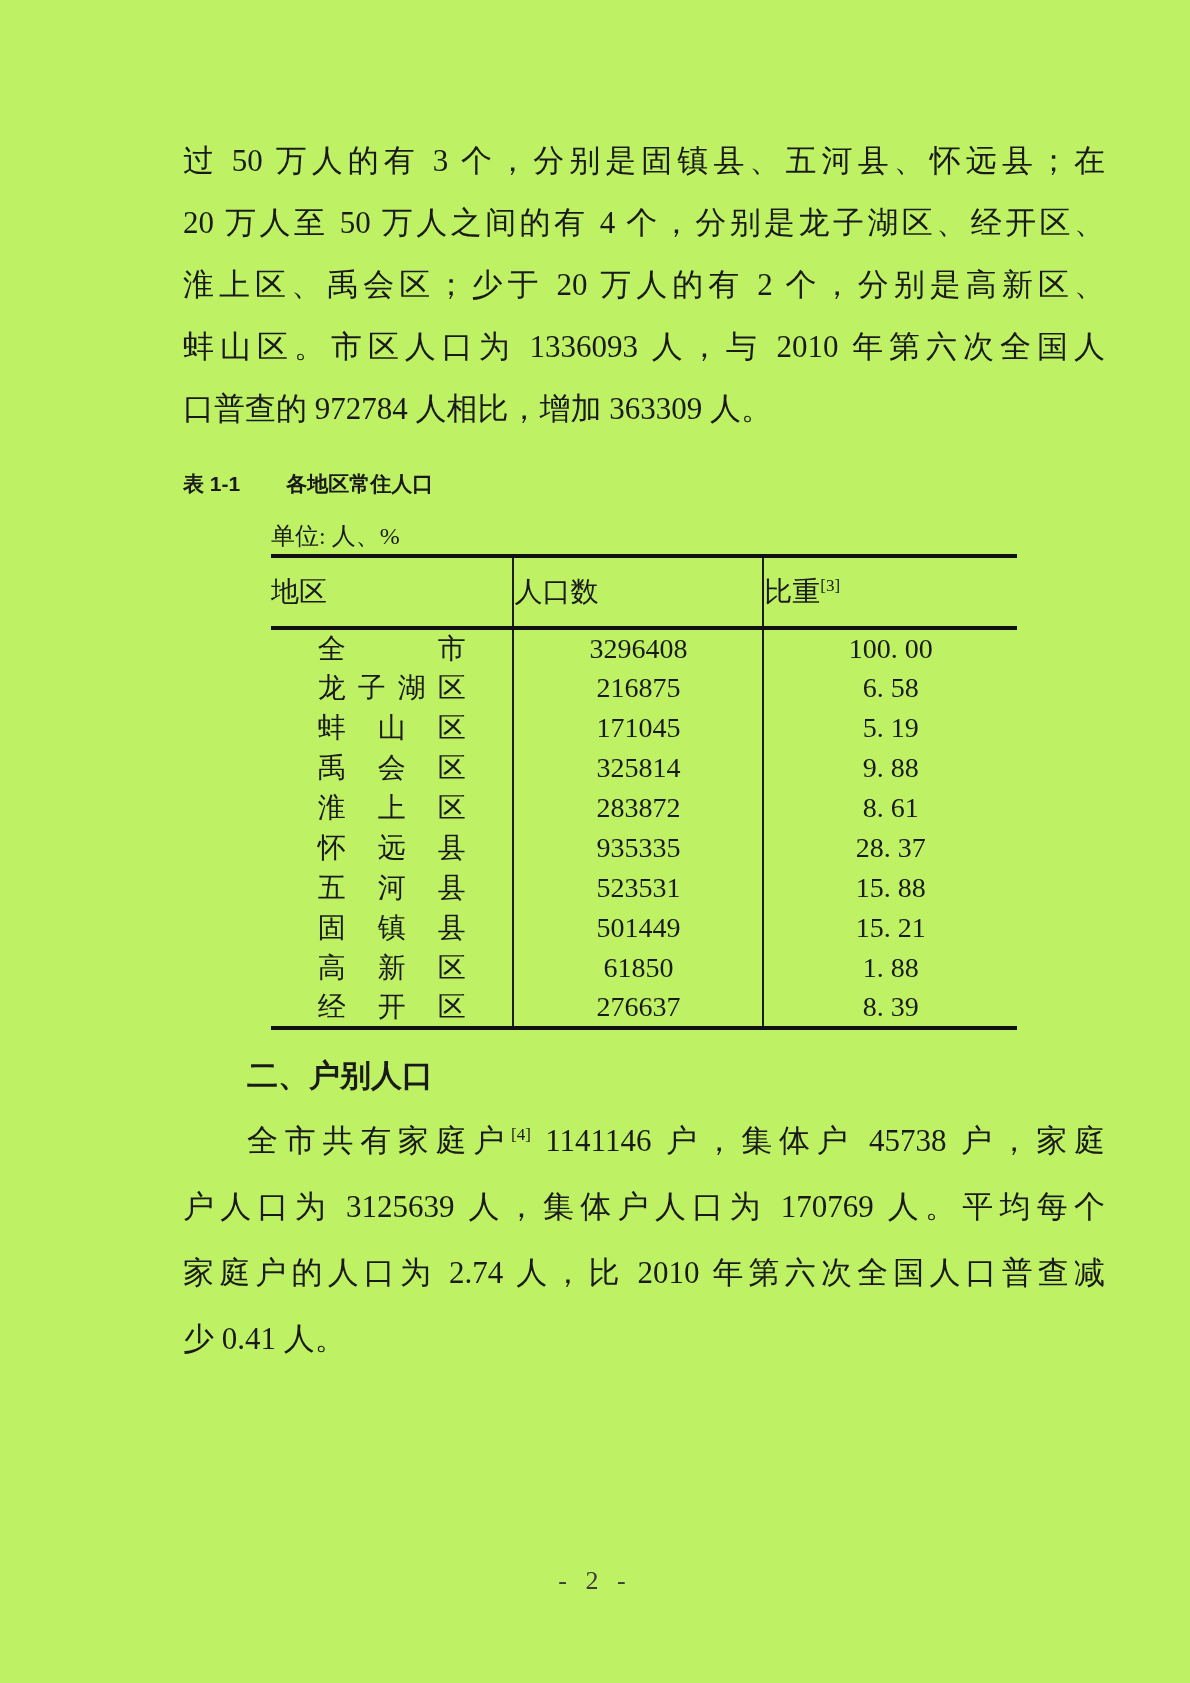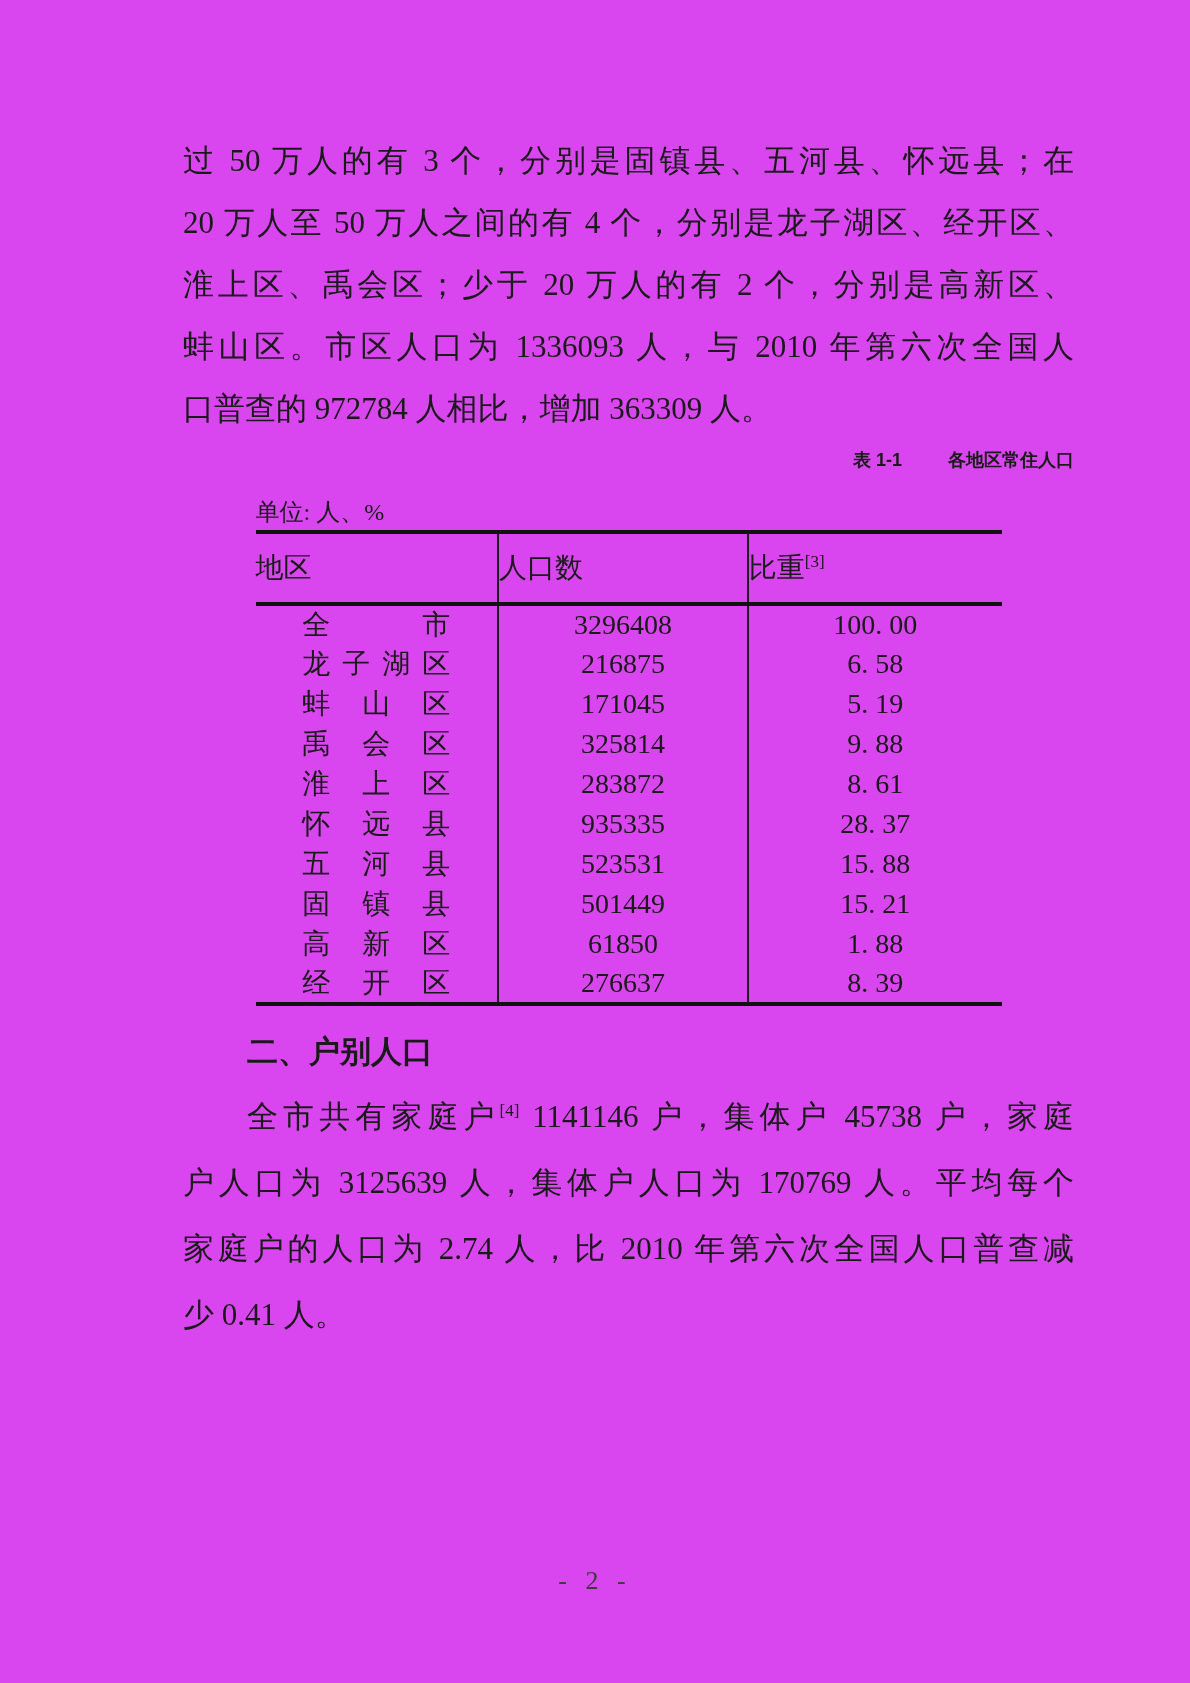--- a/index.html
+++ b/index.html
@@ -2,46 +2,47 @@
 <html><head>
 <meta charset="utf-8">
 <style>
   * { margin: 0; padding: 0; box-sizing: border-box; }
   html, body { background: #e8e8e8; }
   .page {
     position: relative;
     width: 1190px;
     height: 1683px;
     margin: 0 auto;
-    background: #d946ef;
+    background: #bef264;
     color: #1a1a1a;
     font-family: "Liberation Serif", "DejaVu Serif", serif;
-    padding: 130px 116px 0 183px;
+    padding: 130px 85px 0 183px;
     overflow: hidden;
   }
   .body-text { font-size: 31px; }
   .jline {
     line-height: 62px;
     text-align: justify;
     text-align-last: justify;
     white-space: nowrap;
   }
   .jline.last { text-align-last: left; white-space: normal; }
   .indent { text-indent: 64px; }
   sup.note-ref {
     font-size: 17px;
     vertical-align: super;
     line-height: 0;
   }
   
   .table-caption {
-    text-align: right;
+    margin-top: 24px;
+    text-align: left;
     font-family: "Liberation Sans", "DejaVu Sans", sans-serif;
     font-weight: bold;
-    font-size: 18px;
+    font-size: 21px;
     line-height: 40px;
   }
   .table-caption .cap-label { margin-right: 46px; }
   
   .table-wrap { width: 746px; margin: 0 auto; }
   .unit-note {
     margin-top: 14px;
     text-align: left;
     font-size: 24px;
     line-height: 36px;

